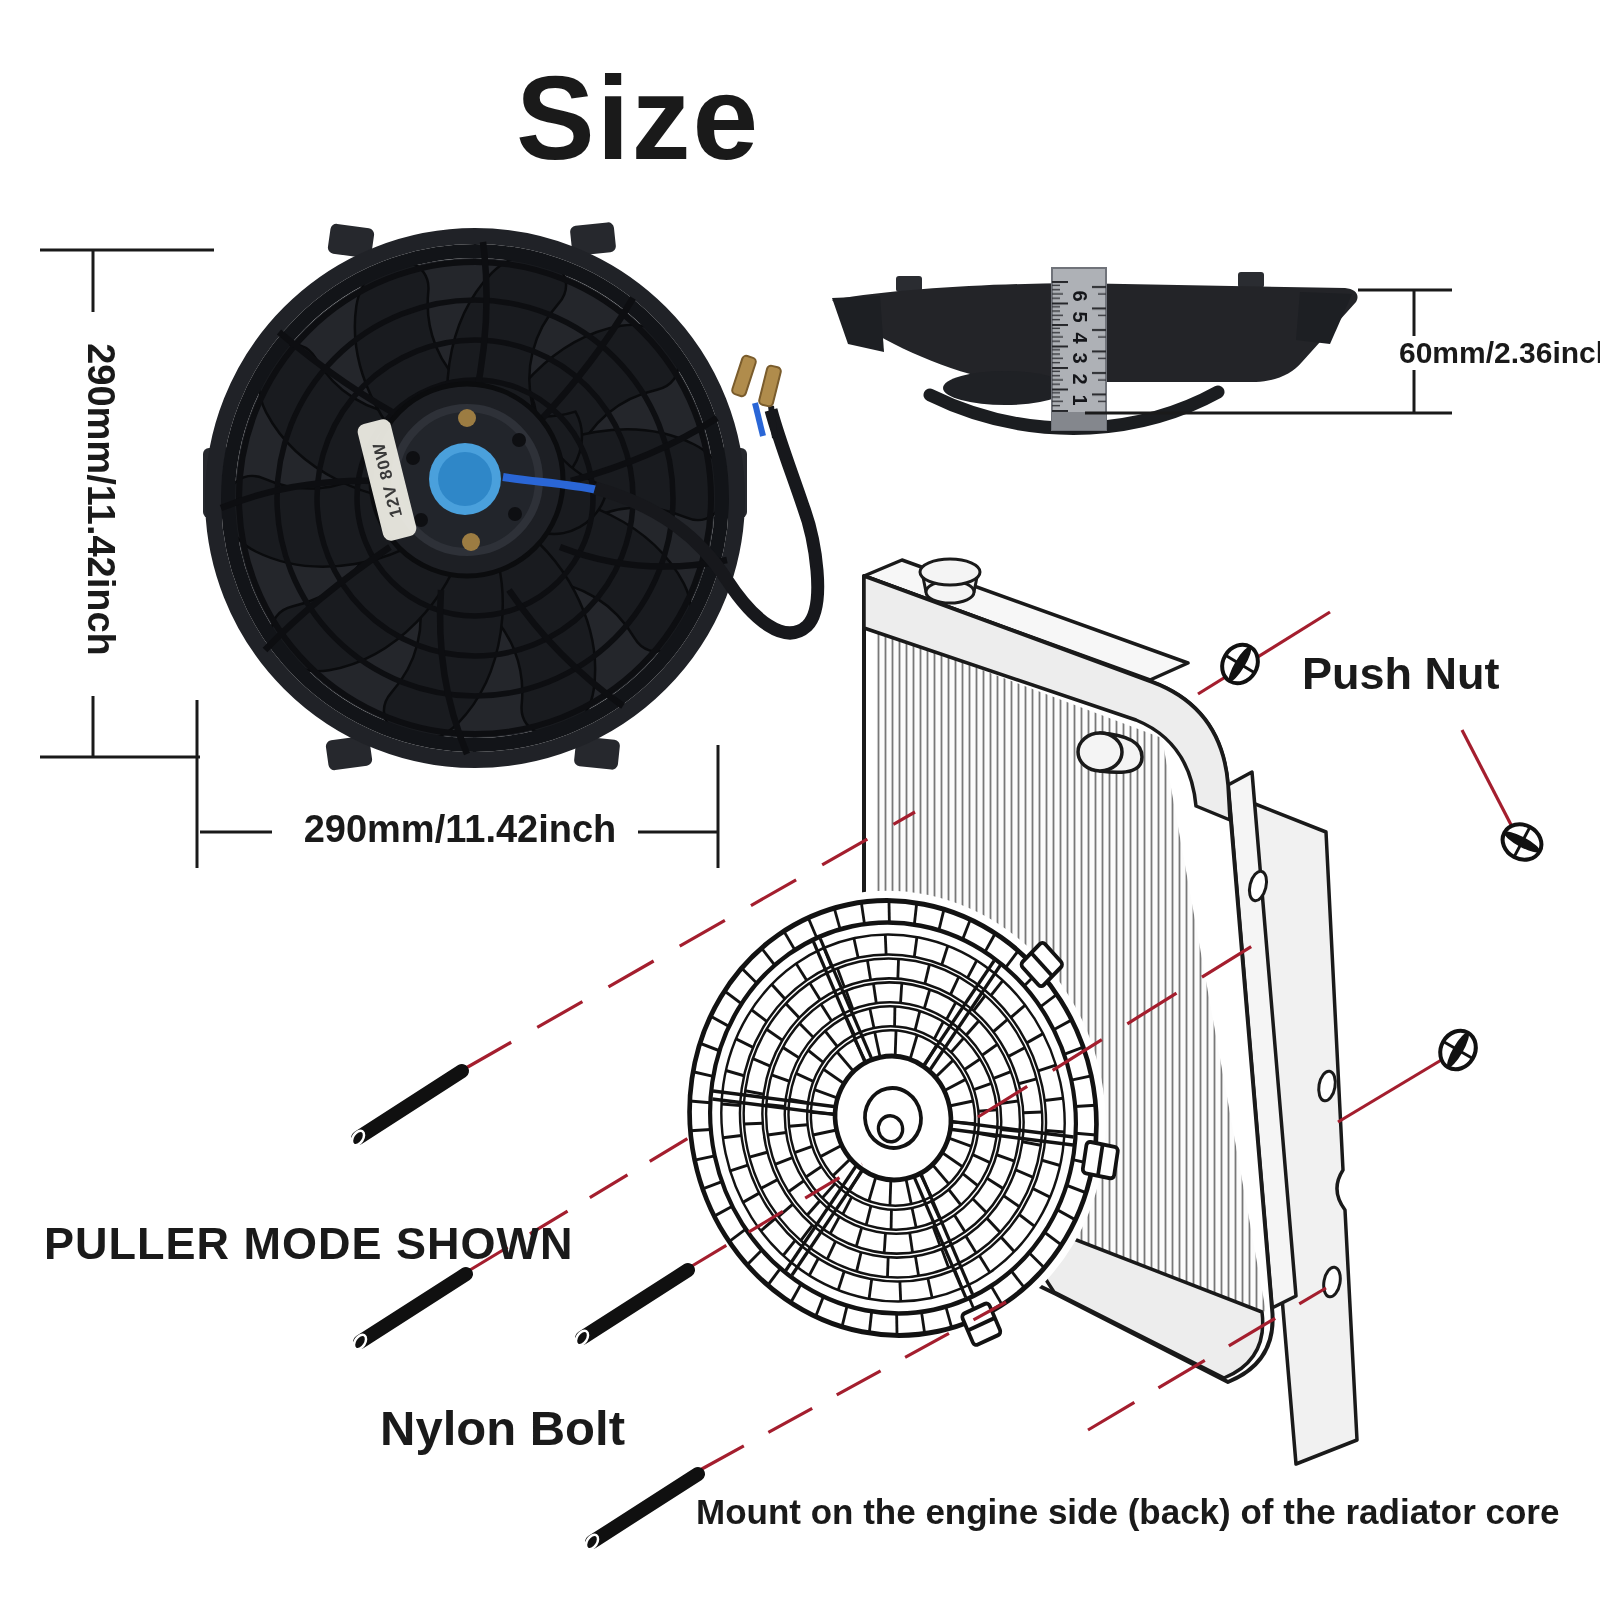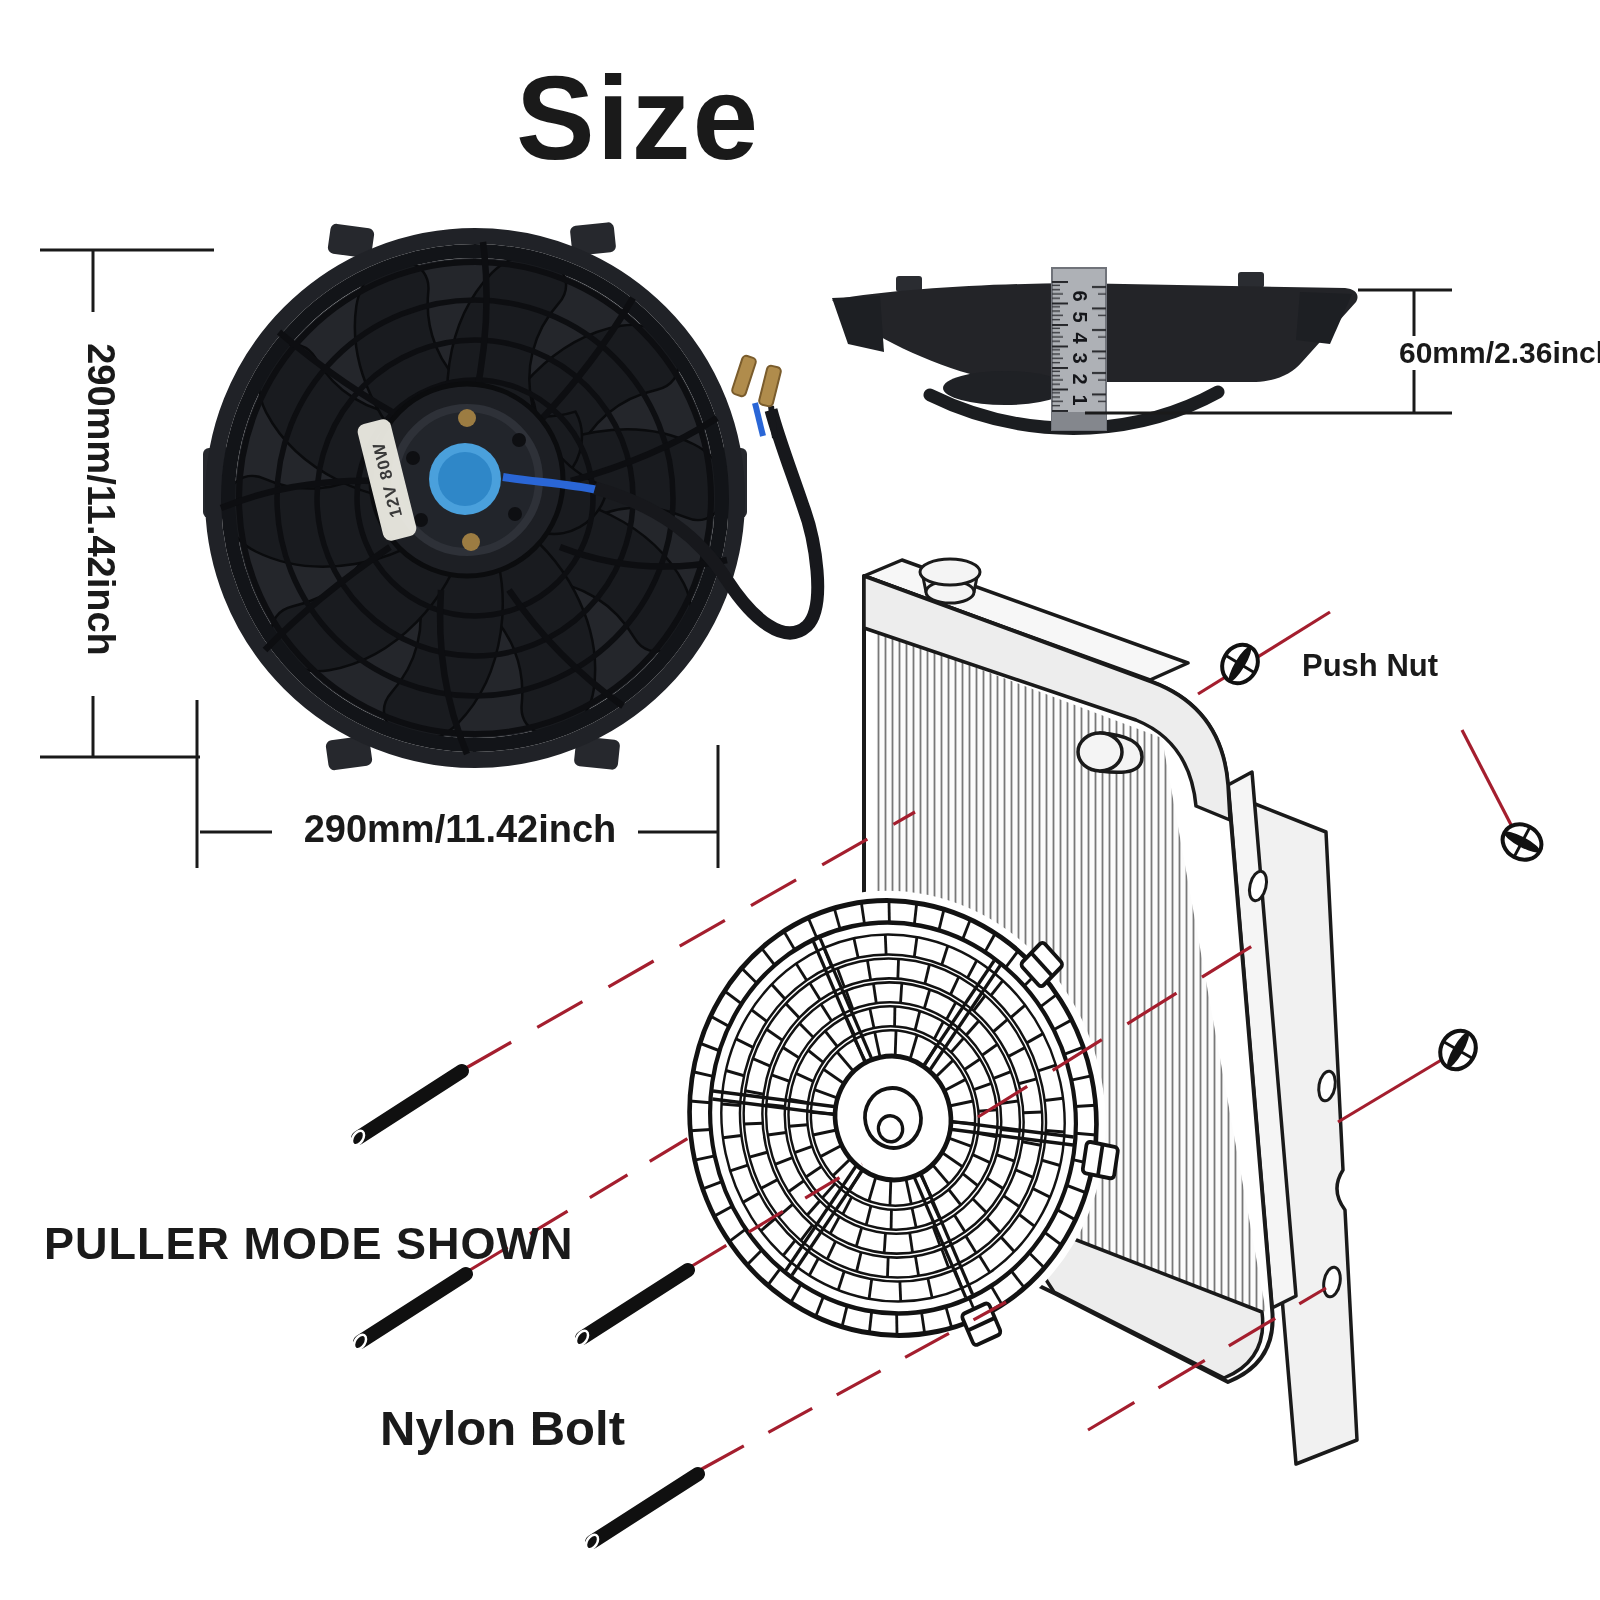--- a/index.html
+++ b/index.html
@@ -5,21 +5,21 @@
   html,body{margin:0;padding:0;background:#ffffff;}
   #canvas{position:relative;width:1600px;height:1600px;background:#ffffff;overflow:hidden;
           font-family:"Liberation Sans",sans-serif;color:#1a1a1a;}
   .abs{position:absolute;}
   #title{left:0;top:50px;width:1276px;text-align:center;font-size:118px;font-weight:800;letter-spacing:2px;}
   .dim{font-weight:700;font-size:38px;white-space:nowrap;}
   #vdim{left:-160px;top:478px;width:520px;text-align:center;transform:rotate(90deg);}
   #hdim{left:300px;top:808px;width:320px;text-align:center;background:#fff;}
   #tdim{left:1396px;top:336px;font-size:30px;font-weight:700;background:#fff;padding:0 3px;white-space:nowrap;}
   .lbl{font-weight:600;white-space:nowrap;}
-  #pushnut{left:1302px;top:648px;font-size:31px;}
+  #pushnut{left:1302px;top:648px;font-size:45px;}
   #puller{left:44px;top:1218px;font-size:45px;letter-spacing:1px;}
   #nylon{left:380px;top:1400px;font-size:49px;font-weight:700;}
   #mountnote{left:696px;top:1492px;font-size:35px;}
   .rnum{width:24px;text-align:center;font-size:20px;font-weight:700;color:#15161a;
         transform:rotate(90deg);line-height:24px;}
   svg{position:absolute;left:0;top:0;}
 </style>
 </head>
 <body>
 
@@ -479,20 +479,21 @@
 
 <div class="abs" id="title">Size</div>
 
 <div class="abs dim" id="vdim">290mm/11.42inch</div>
 <div class="abs dim" id="hdim">290mm/11.42inch</div>
 <div class="abs" id="tdim">60mm/2.36inch</div>
 
 <div class="abs lbl" id="pushnut">Push Nut</div>
 <div class="abs lbl" id="puller">PULLER MODE SHOWN</div>
 <div class="abs lbl" id="nylon">Nylon Bolt</div>
+<div class="abs lbl" id="mountnote">Mount on the engine side (back) of the radiator core</div>
 
 <div class="abs rnum" style="left:1068px;top:388px">1</div>
 <div class="abs rnum" style="left:1068px;top:367px">2</div>
 <div class="abs rnum" style="left:1068px;top:346px">3</div>
 <div class="abs rnum" style="left:1068px;top:326px">4</div>
 <div class="abs rnum" style="left:1068px;top:305px">5</div>
 <div class="abs rnum" style="left:1068px;top:284px">6</div>
 
 </div>
 

